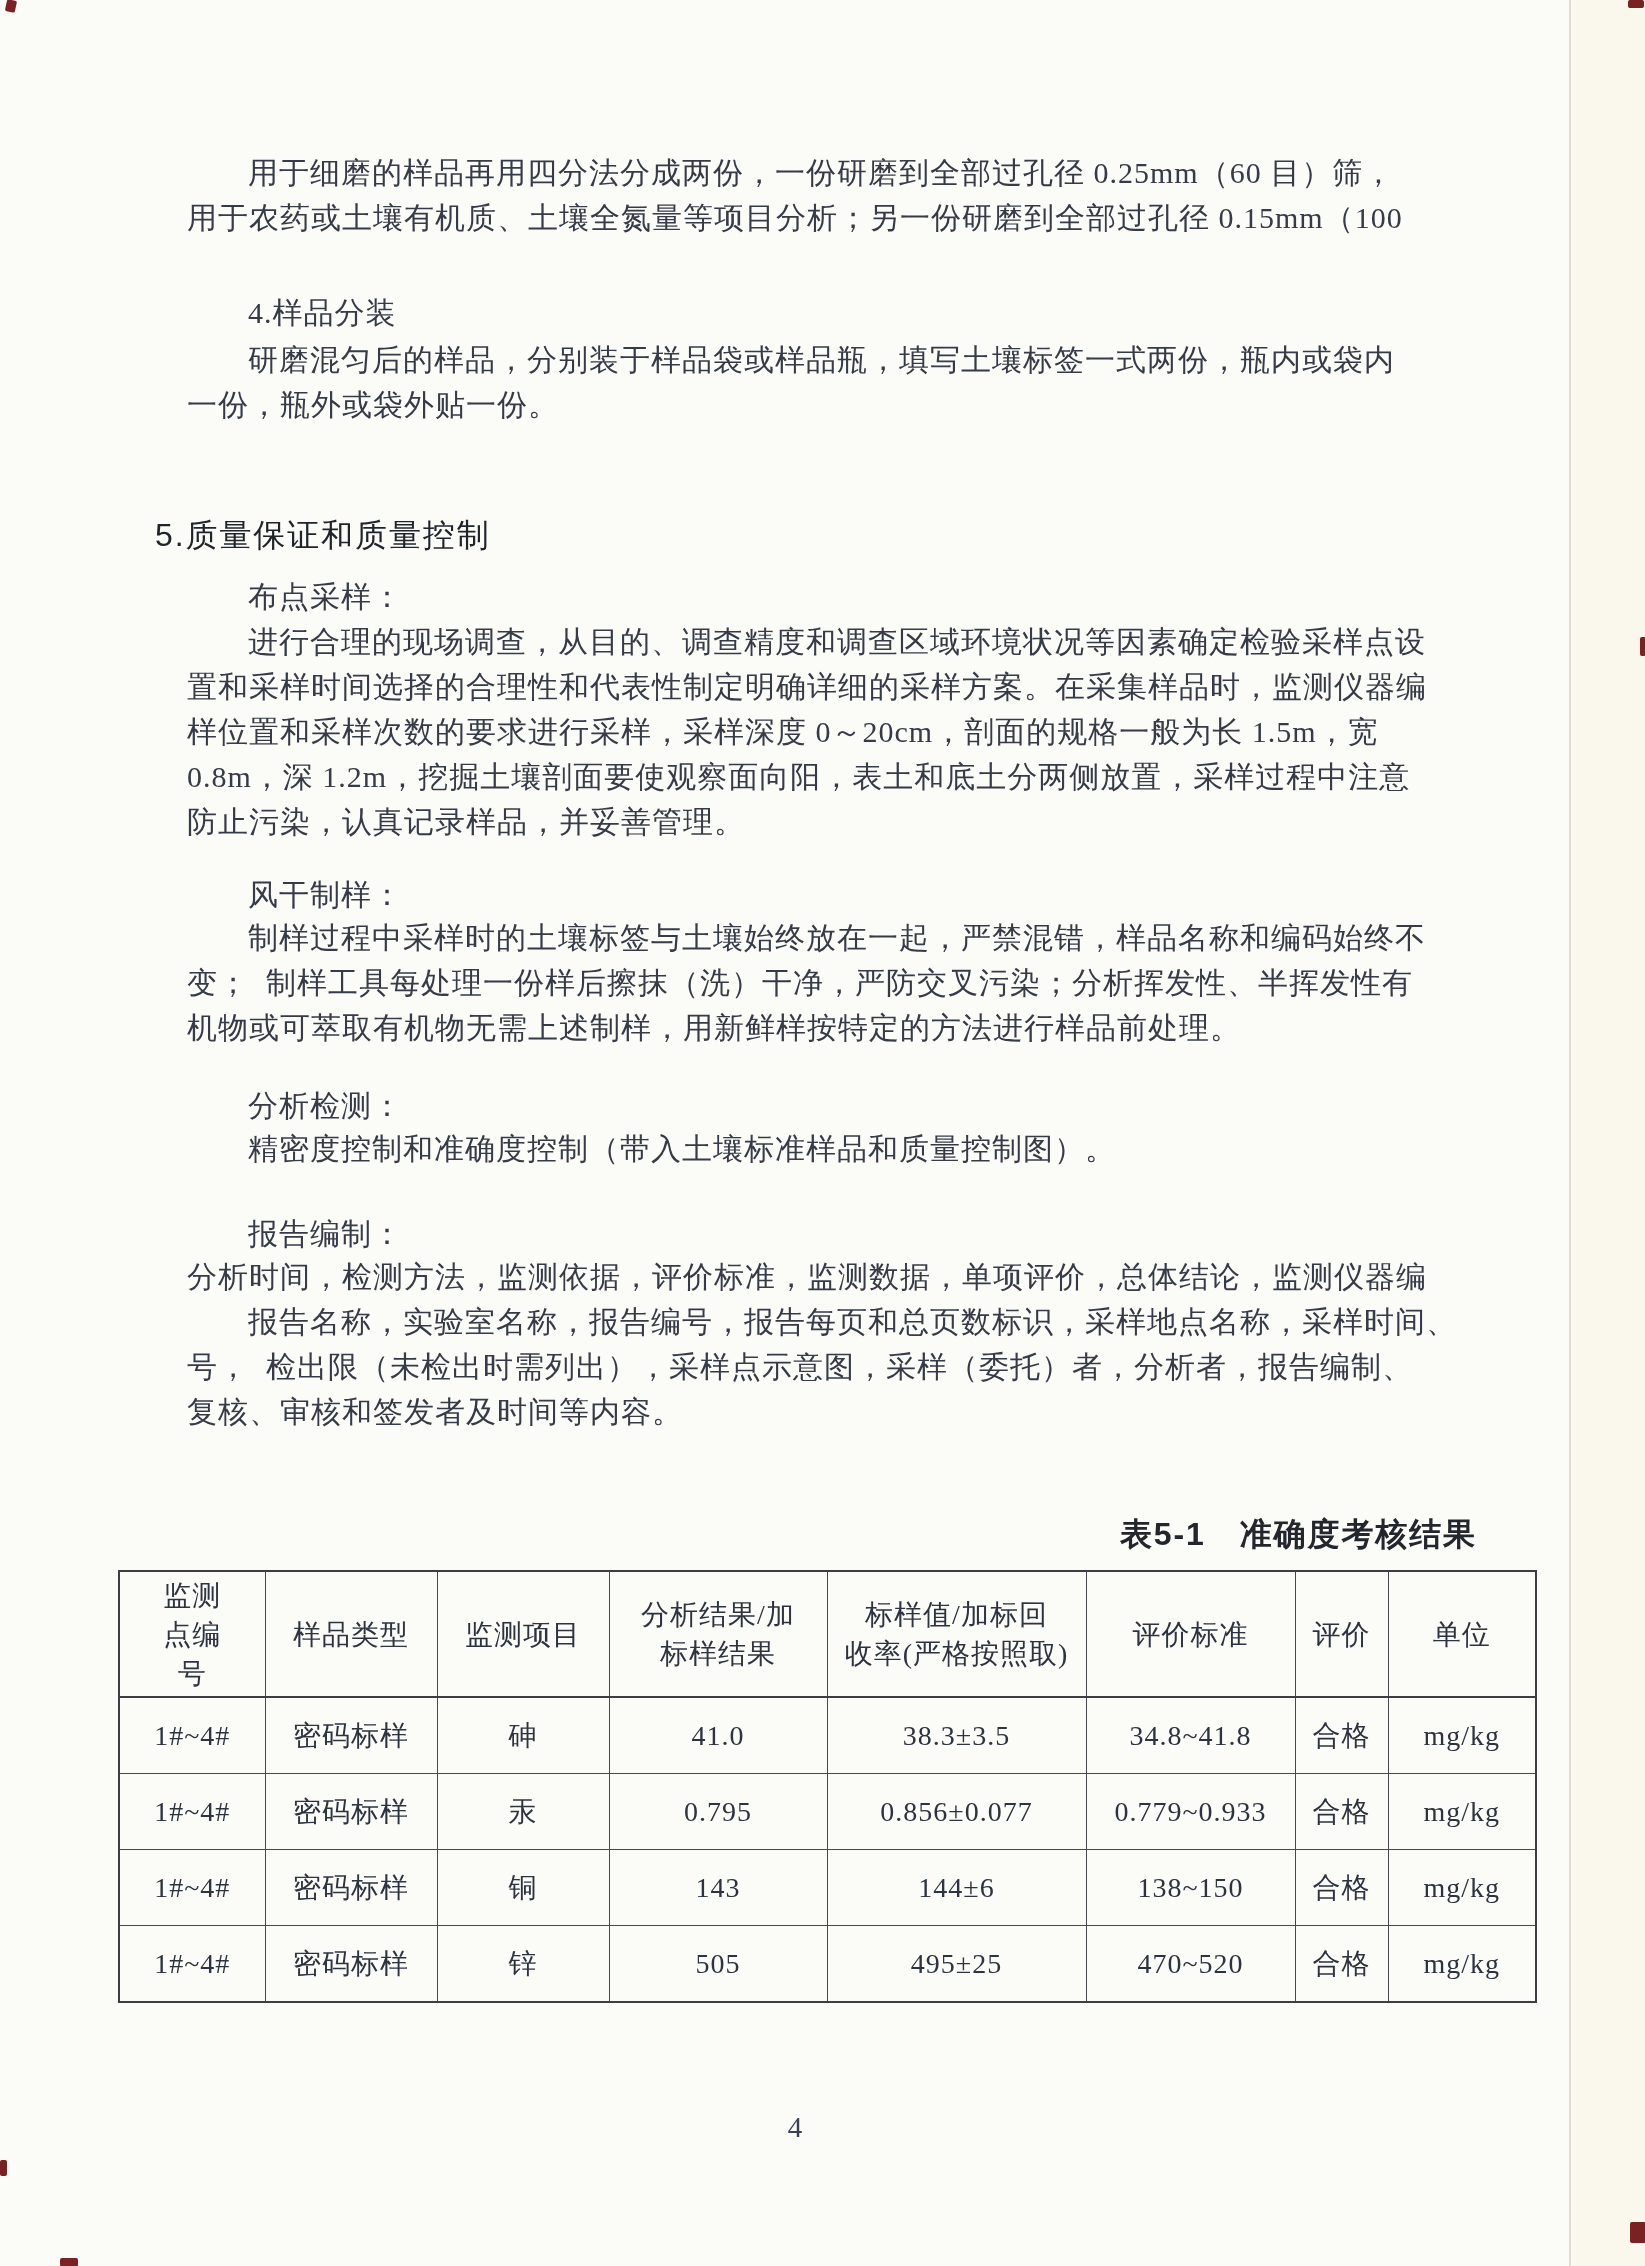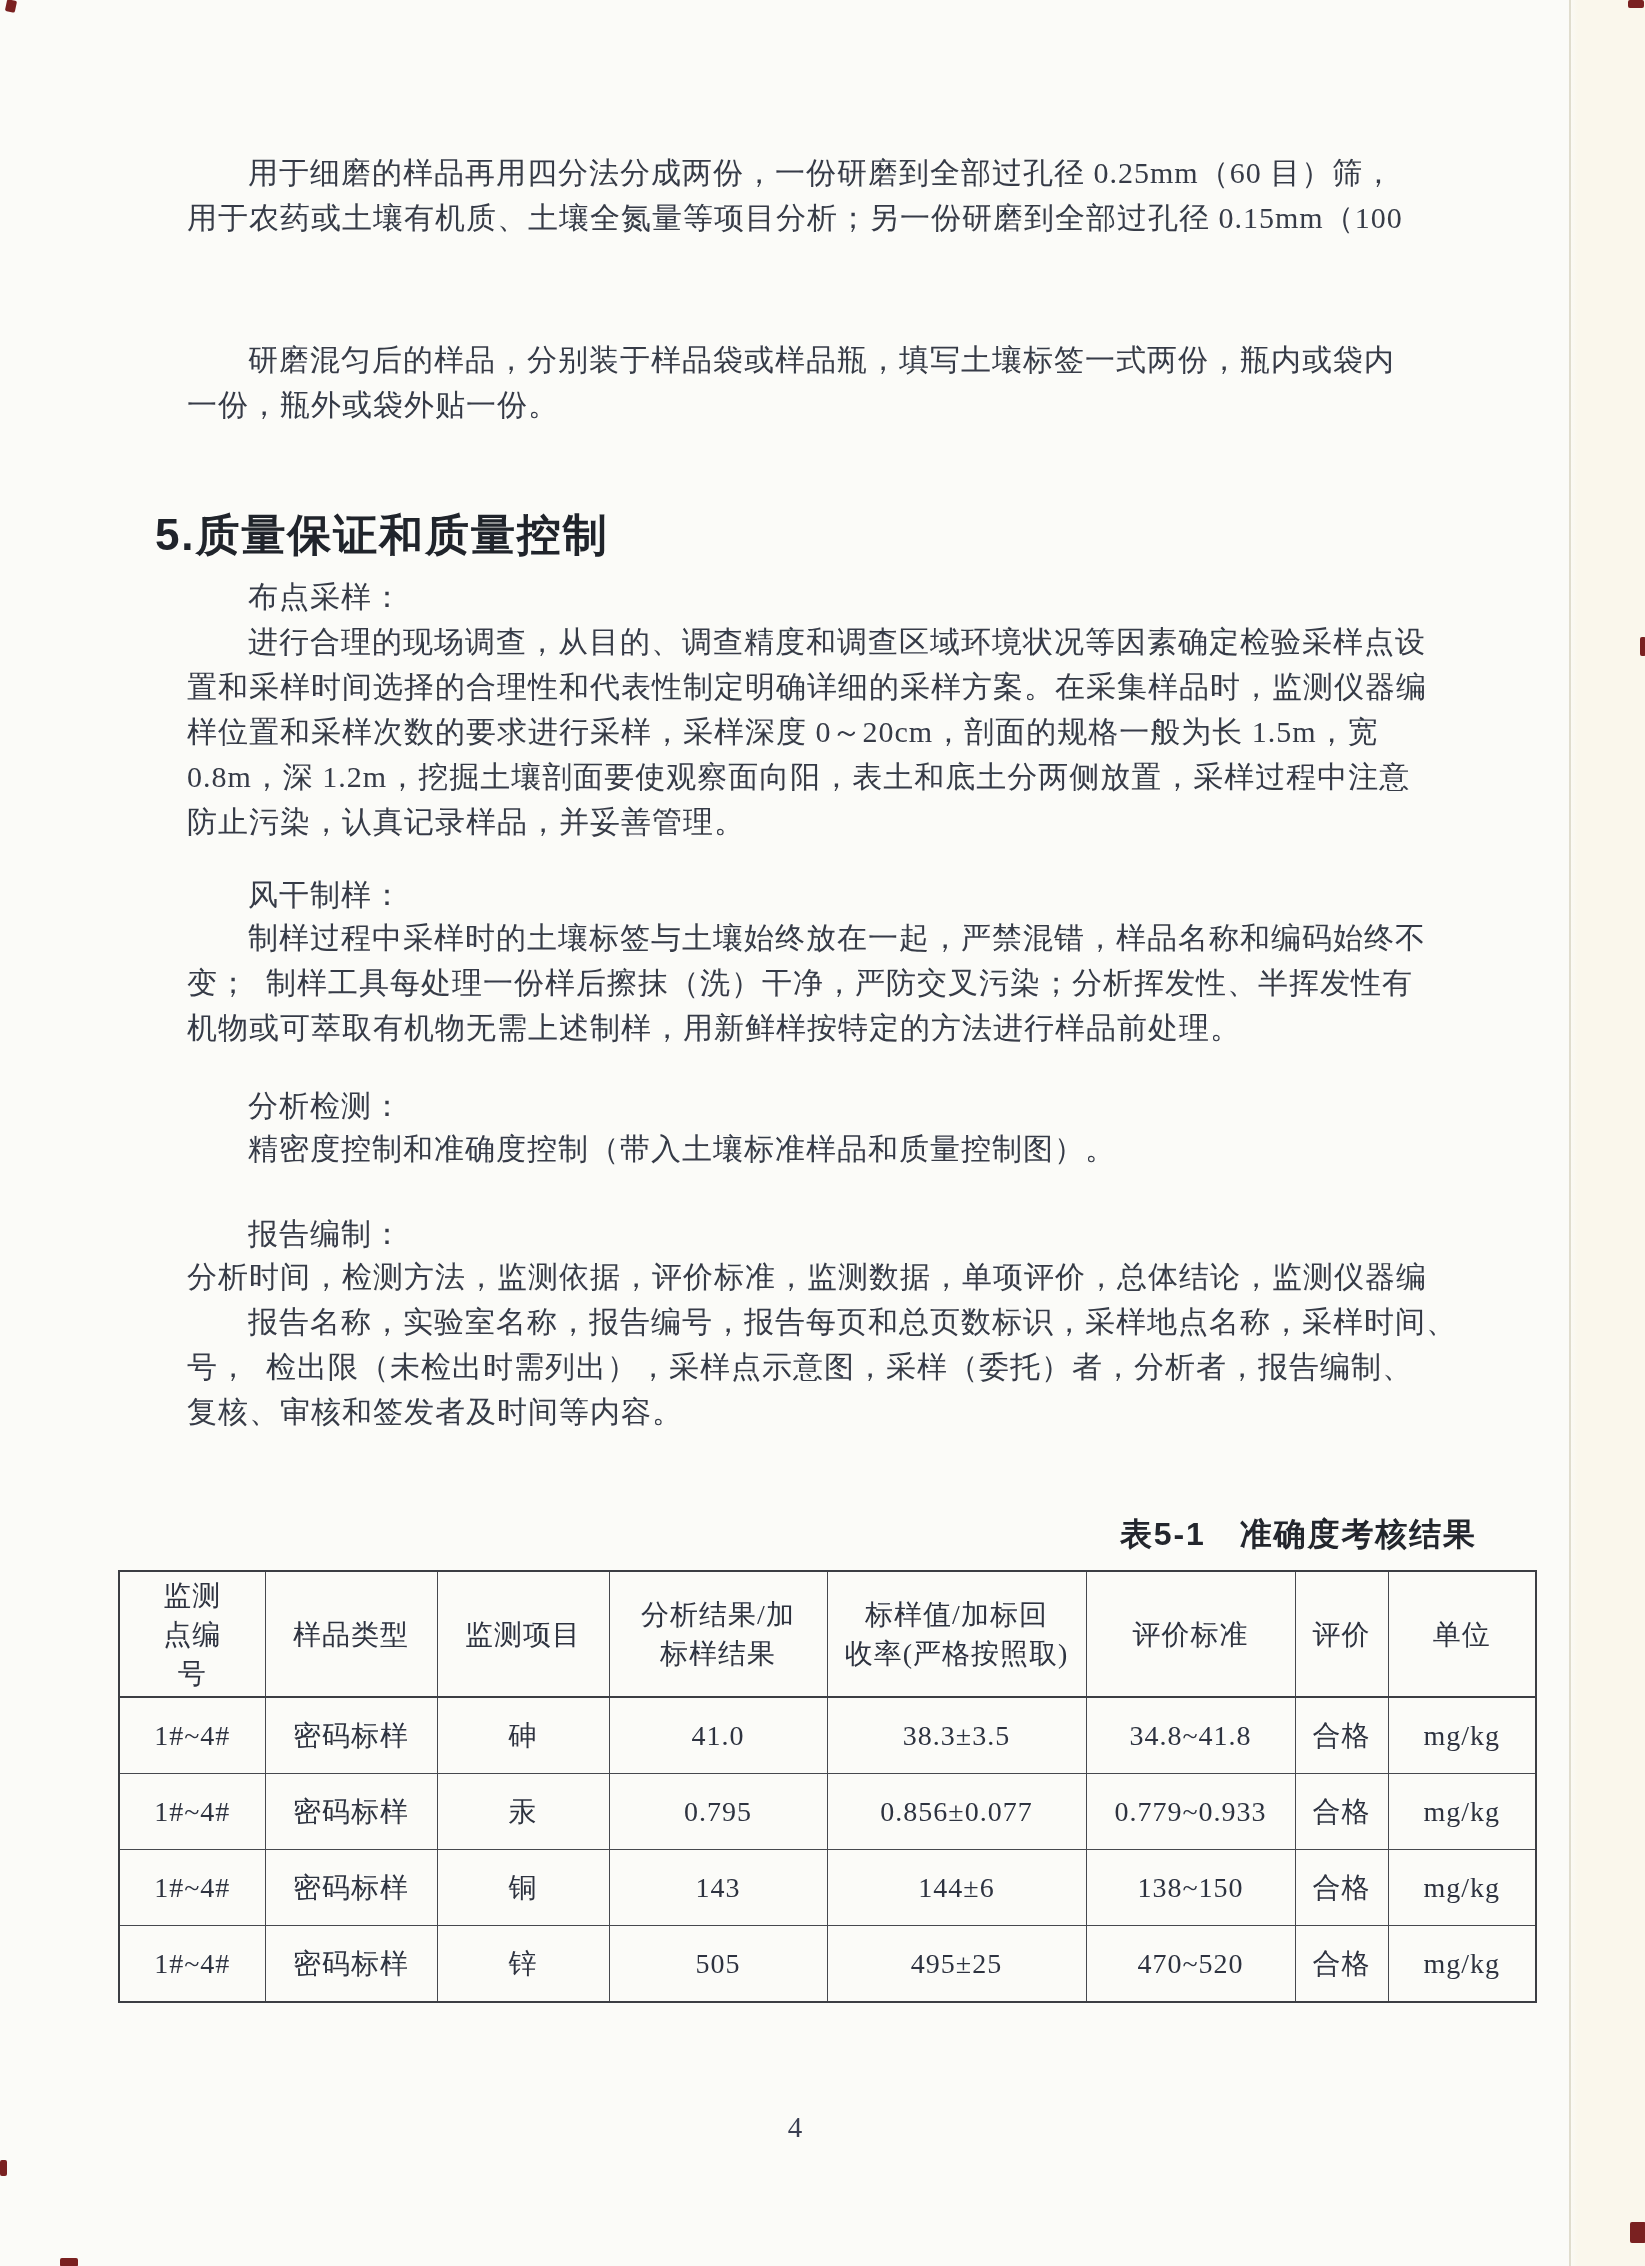--- a/index.html
+++ b/index.html
@@ -14,21 +14,21 @@
     color:#363b47;
   }
   .edge-line{position:absolute;left:1569px;top:0;width:1.9px;height:2267px;background:rgba(198,192,168,.5);}
   .art{position:absolute;background:#7a2121;border-radius:1.9px;}
   .para{position:absolute;left:155px;width:1359px;margin-left:32px;}
   .ln{height:45px;line-height:45px;font-size:30px;letter-spacing:1px;white-space:pre;}
   .ind{padding-left:61px;}
   .h5{
     position:absolute;left:155px;top:508px;width:1359px;height:54px;
     font-family:"Liberation Sans","DejaVu Sans",sans-serif;
-    font-weight:bold;font-size:44px;line-height:54px;color:#20242b;letter-spacing:1.9px;white-space:pre;
+    font-weight:normal;font-size:32px;line-height:54px;color:#20242b;letter-spacing:1.9px;white-space:pre;
   }
   .tbl-title{
     position:absolute;left:118px;top:1510px;width:1359px;height:49px;
     text-align:right;font-family:"Liberation Sans","DejaVu Sans",sans-serif;
     font-weight:bold;font-size:32px;line-height:49px;color:#23262d;letter-spacing:1.9px;white-space:pre;
   }
   table.qtable{
     position:absolute;left:118px;top:1570px;width:1417px;
     border-collapse:collapse;table-layout:fixed;
     border:2.9px solid #3c3e44;
@@ -57,20 +57,23 @@
   <div class="art" style="left:1640px;top:637px;width:5.8px;height:19.4px;"></div>
   <div class="art" style="left:0;top:2160px;width:6.8px;height:15.5px;"></div>
   <div class="art" style="left:60px;top:2258px;width:17.5px;height:8.7px;"></div>
   <div class="art" style="left:1630px;top:2222px;width:15.5px;height:21.3px;"></div>
 
   <div class="para" style="top:150px;">
     <div class="ln ind">用于细磨的样品再用四分法分成两份，一份研磨到全部过孔径 0.25mm（60 目）筛，</div>
     <div class="ln">用于农药或土壤有机质、土壤全氮量等项目分析；另一份研磨到全部过孔径 0.15mm（100</div>
   </div>
 
+  <div class="para" style="top:290px;">
+    <div class="ln ind">4.样品分装</div>
+  </div>
 
   <div class="para" style="top:337px;">
     <div class="ln ind">研磨混匀后的样品，分别装于样品袋或样品瓶，填写土壤标签一式两份，瓶内或袋内</div>
     <div class="ln">一份，瓶外或袋外贴一份。</div>
   </div>
 
   <div class="h5">5.质量保证和质量控制</div>
 
   <div class="para" style="top:574px;">
     <div class="ln ind">布点采样：</div>

